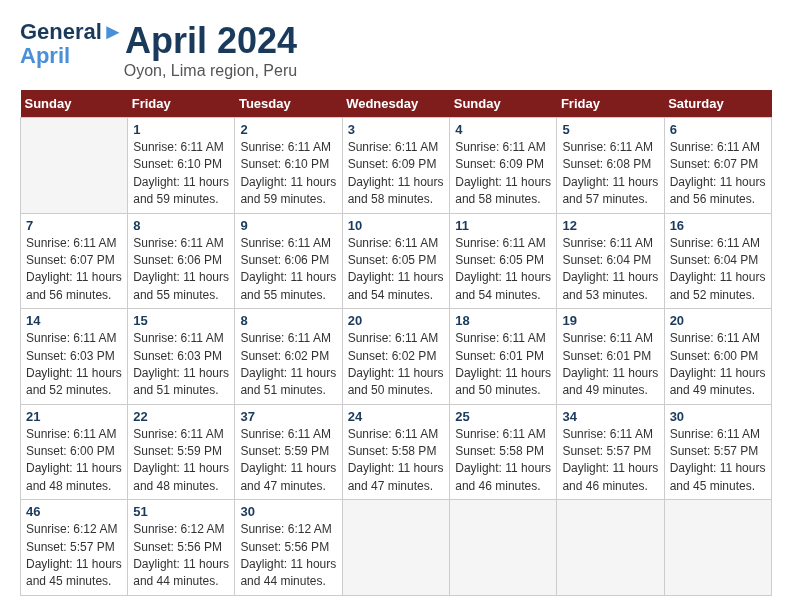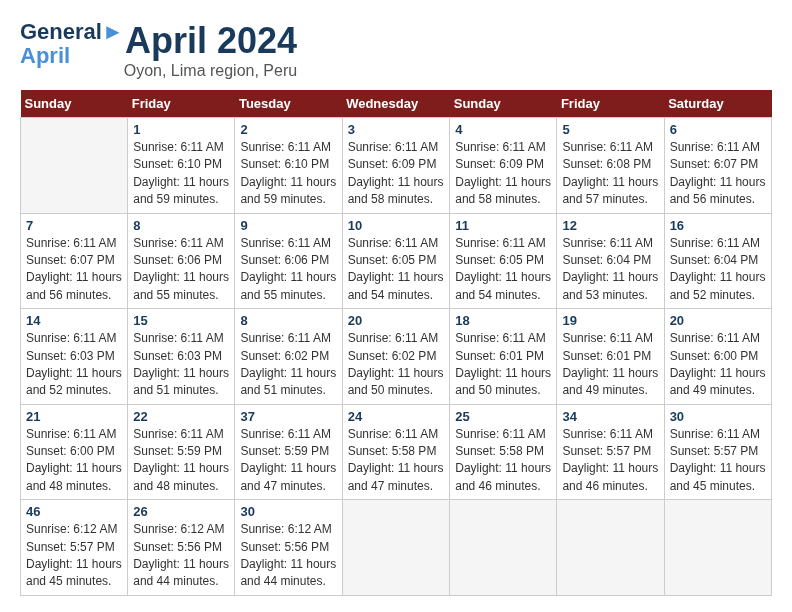--- a/index.html
+++ b/index.html
@@ -308,21 +308,21 @@
       </tr>
       <tr>
         <td>
           <div class="day-num">46</div>
           <div class="day-info" style="white-space: pre-line;">Sunrise: 6:12 AM
 Sunset: 5:57 PM
 Daylight: 11 hours
 and 45 minutes.</div>
         </td>
         <td>
-          <div class="day-num">26</div>
+          <div class="day-num">51</div>
           <div class="day-info" style="white-space: pre-line;">Sunrise: 6:12 AM
 Sunset: 5:56 PM
 Daylight: 11 hours
 and 44 minutes.</div>
         </td>
         <td>
           <div class="day-num">30</div>
           <div class="day-info" style="white-space: pre-line;">Sunrise: 6:12 AM
 Sunset: 5:56 PM
 Daylight: 11 hours

